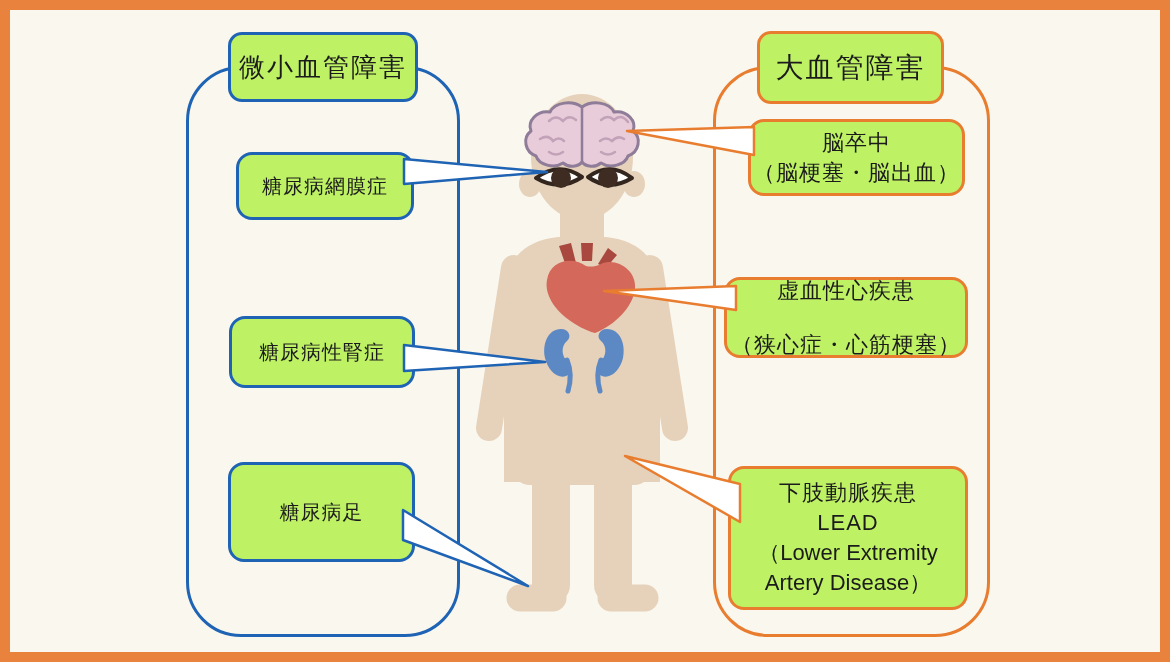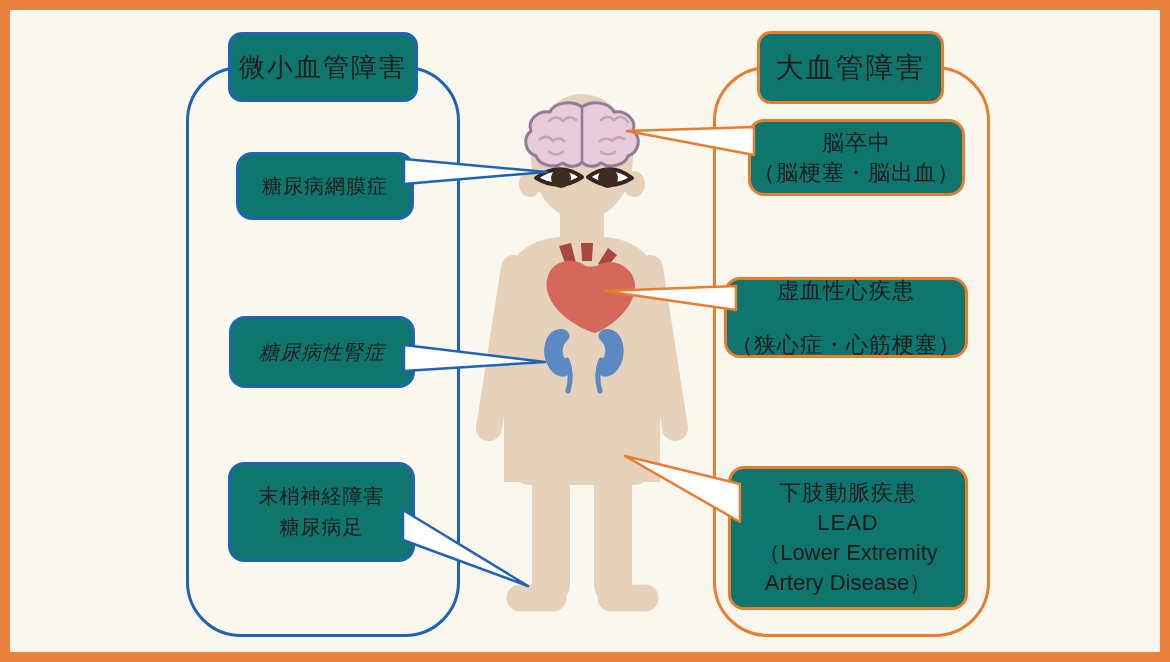--- a/index.html
+++ b/index.html
@@ -7,21 +7,21 @@
     position:relative; width:1170px; height:662px;
     background:#FAF7EF; overflow:hidden;
     font-family:"Liberation Sans","DejaVu Sans",sans-serif;
     color:#1b1b1b;
   }
   .frame{position:absolute; inset:0; border:10px solid #E8823C; z-index:60; pointer-events:none;}
   .group{position:absolute; border:3px solid; border-radius:55px; z-index:5; background:transparent;}
   .group.blue{border-color:#1F64B4;}
   .group.orange{border-color:#E97D2F;}
   .box{
-    position:absolute; background:#0f766e; border:3px solid; border-radius:16px;
+    position:absolute; background:#bef264; border:3px solid; border-radius:16px;
     display:flex; flex-direction:column; align-items:center; justify-content:center;
     text-align:center; z-index:30;
   }
   .box.blue{border-color:#1F64B4;}
   .box.orange{border-color:#E97D2F;}
   .header-box{font-size:26px; letter-spacing:2px; border-radius:14px;}
   .callout{font-size:20px; line-height:31px; letter-spacing:1px;}
   .callout.small{font-size:22px; line-height:30px;}
   .en-bold{font-weight:normal; letter-spacing:0;}
   .body-svg{position:absolute; inset:0; z-index:20; pointer-events:none;}
@@ -98,25 +98,24 @@
   <div class="box blue header-box" style="left:228px; top:32px; width:184px; height:64px;">
     <span>微小血管障害</span>
   </div>
   <div class="box orange header-box" style="left:757px; top:31px; width:181px; height:67px; font-size:28px;align-items:center;">
     <span>大血管障害</span>
   </div>
 
   <div class="box blue callout" style="left:236px; top:152px; width:172px; height:62px;">
     <div>糖尿病網膜症</div>
   </div>
-  <div class="box blue callout" style="left:229px; top:316px; width:180px; height:66px;font-style:italic;">
+  <div class="box blue callout" style="left:229px; top:316px; width:180px; height:66px;">
     <div>糖尿病性腎症</div>
   </div>
   <div class="box blue callout" style="left:228px; top:462px; width:181px; height:94px;">
-    <div>末梢神経障害</div>
     <div>糖尿病足</div>
   </div>
 
   <div class="box orange callout small" style="left:748px; top:119px; width:211px; height:71px;align-items:center;">
     <div>脳卒中</div>
     <div>（脳梗塞・脳出血）</div>
   </div>
   <div class="box orange callout small" style="left:724px; top:277px; width:238px; height:75px;gap:24px;">
     <div>虚血性心疾患</div>
     <div>（狭心症・心筋梗塞）</div>

